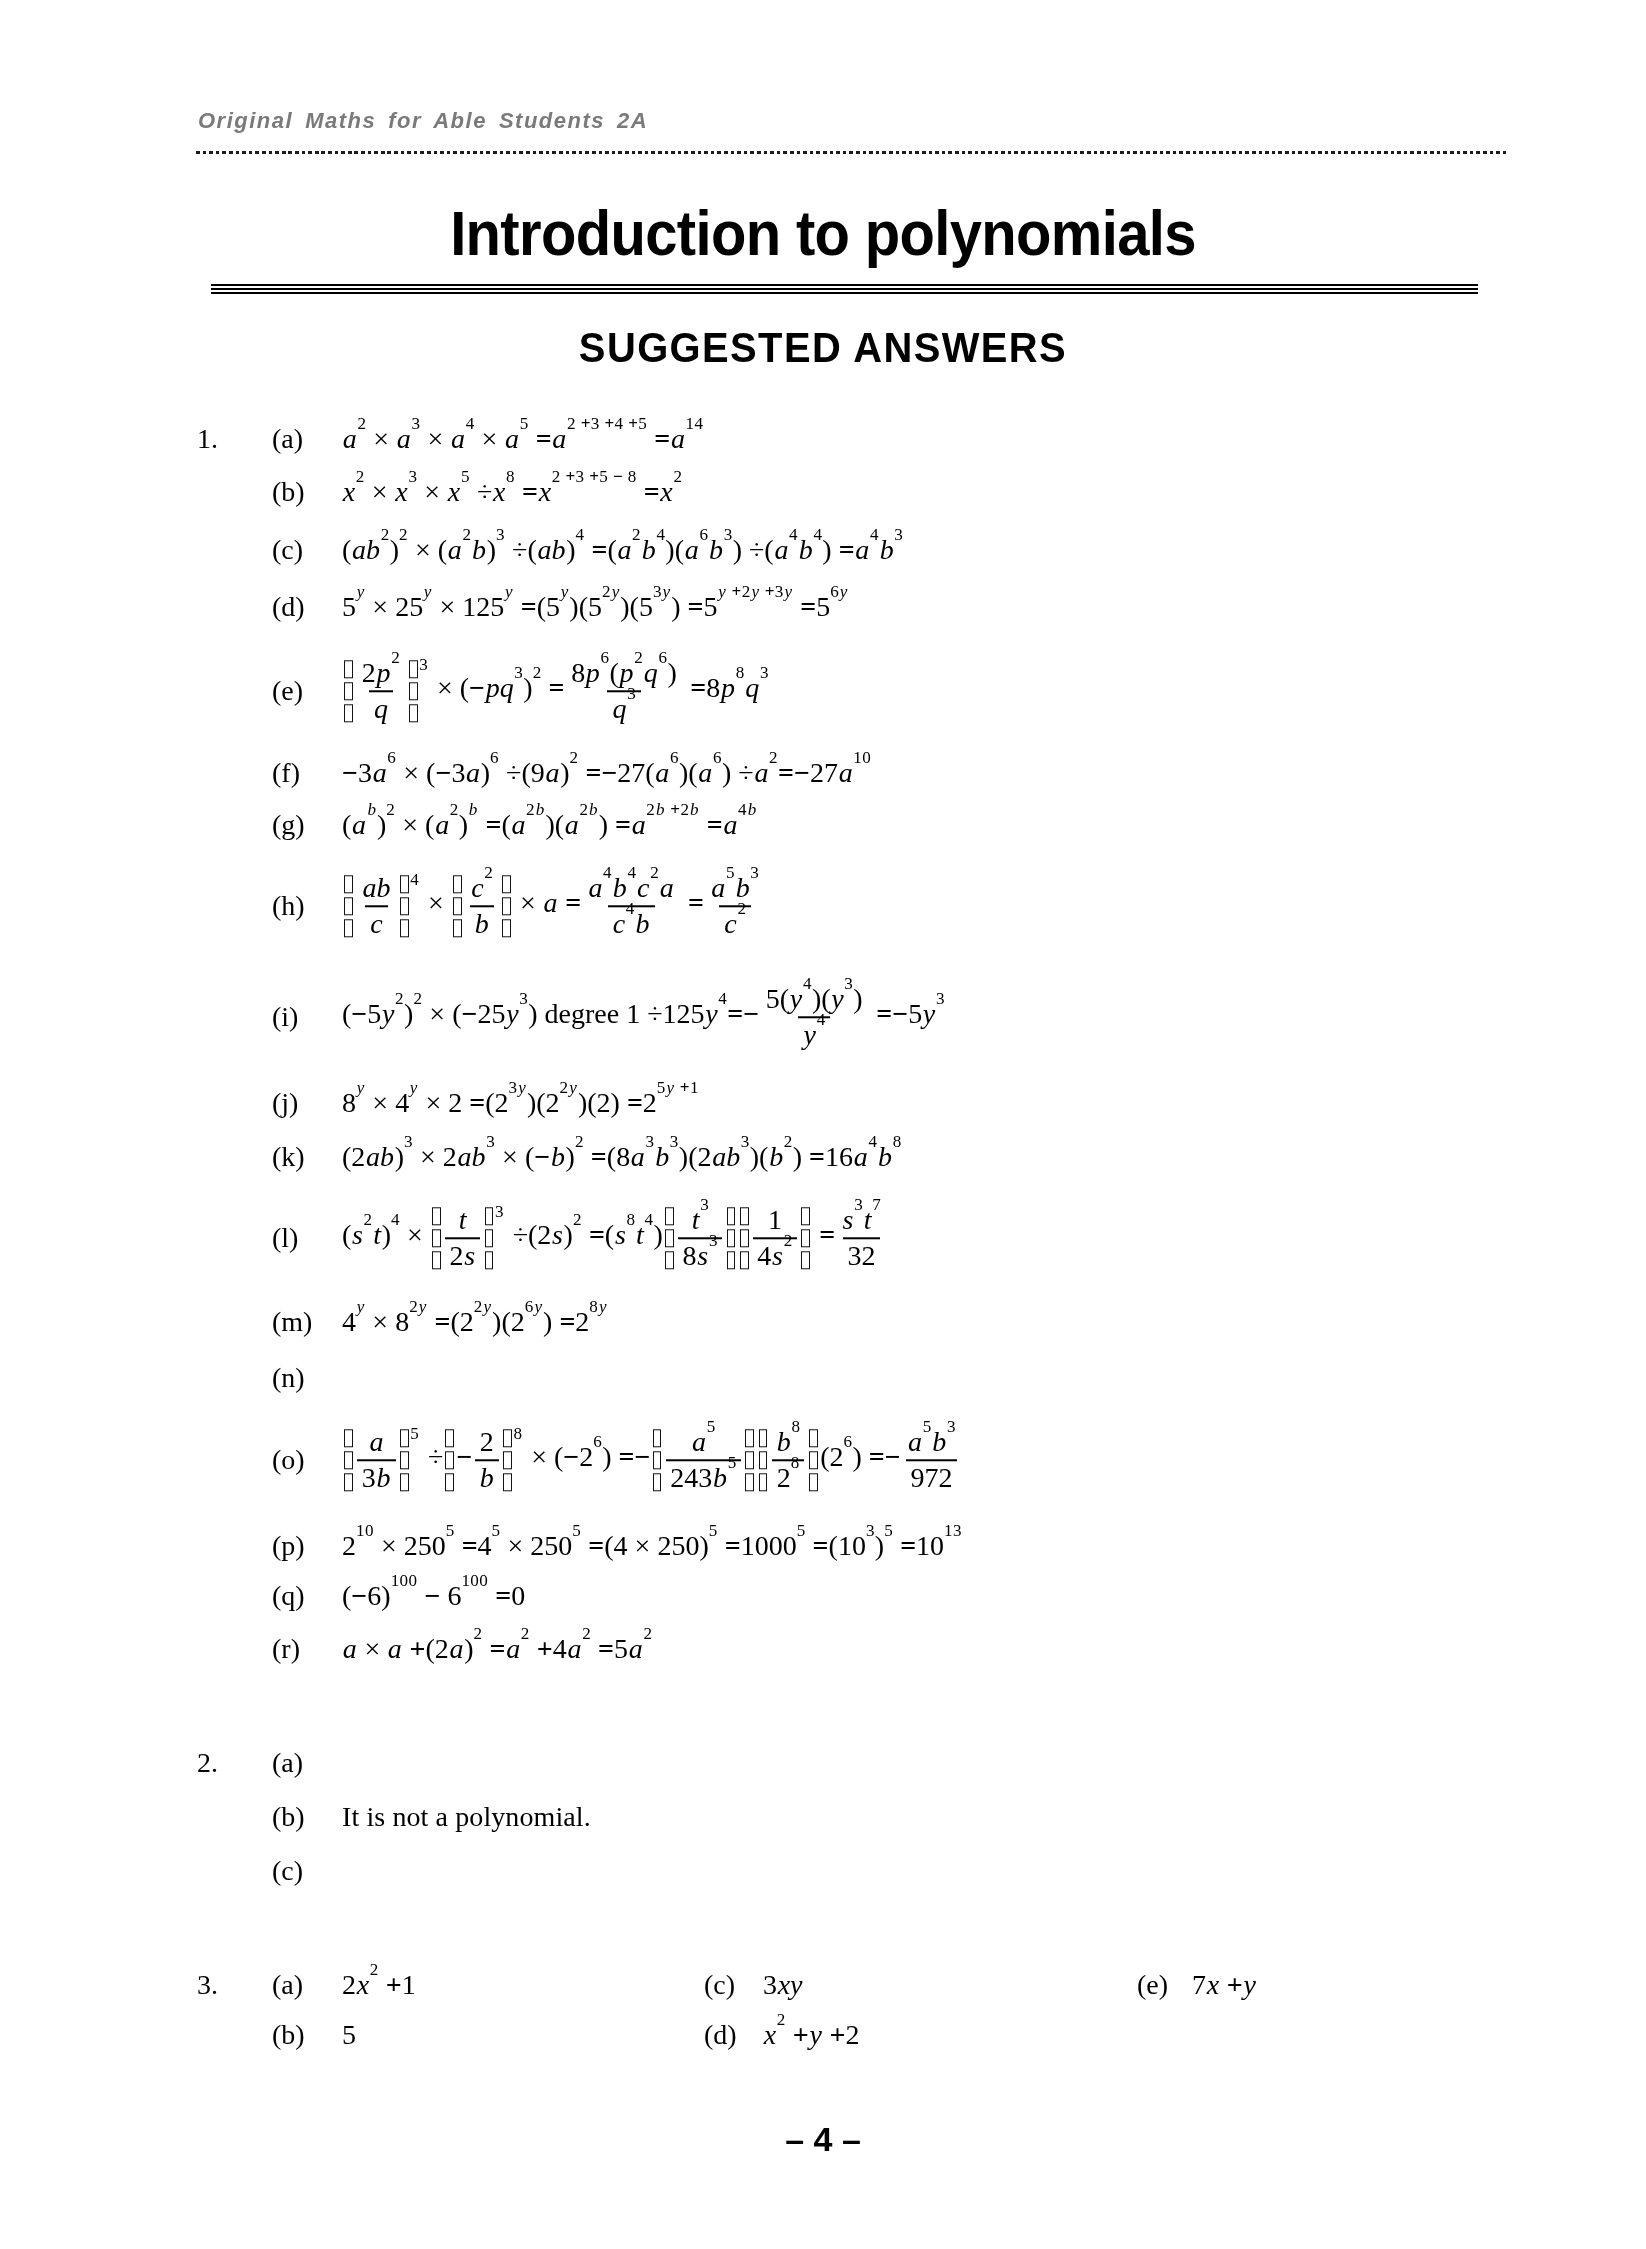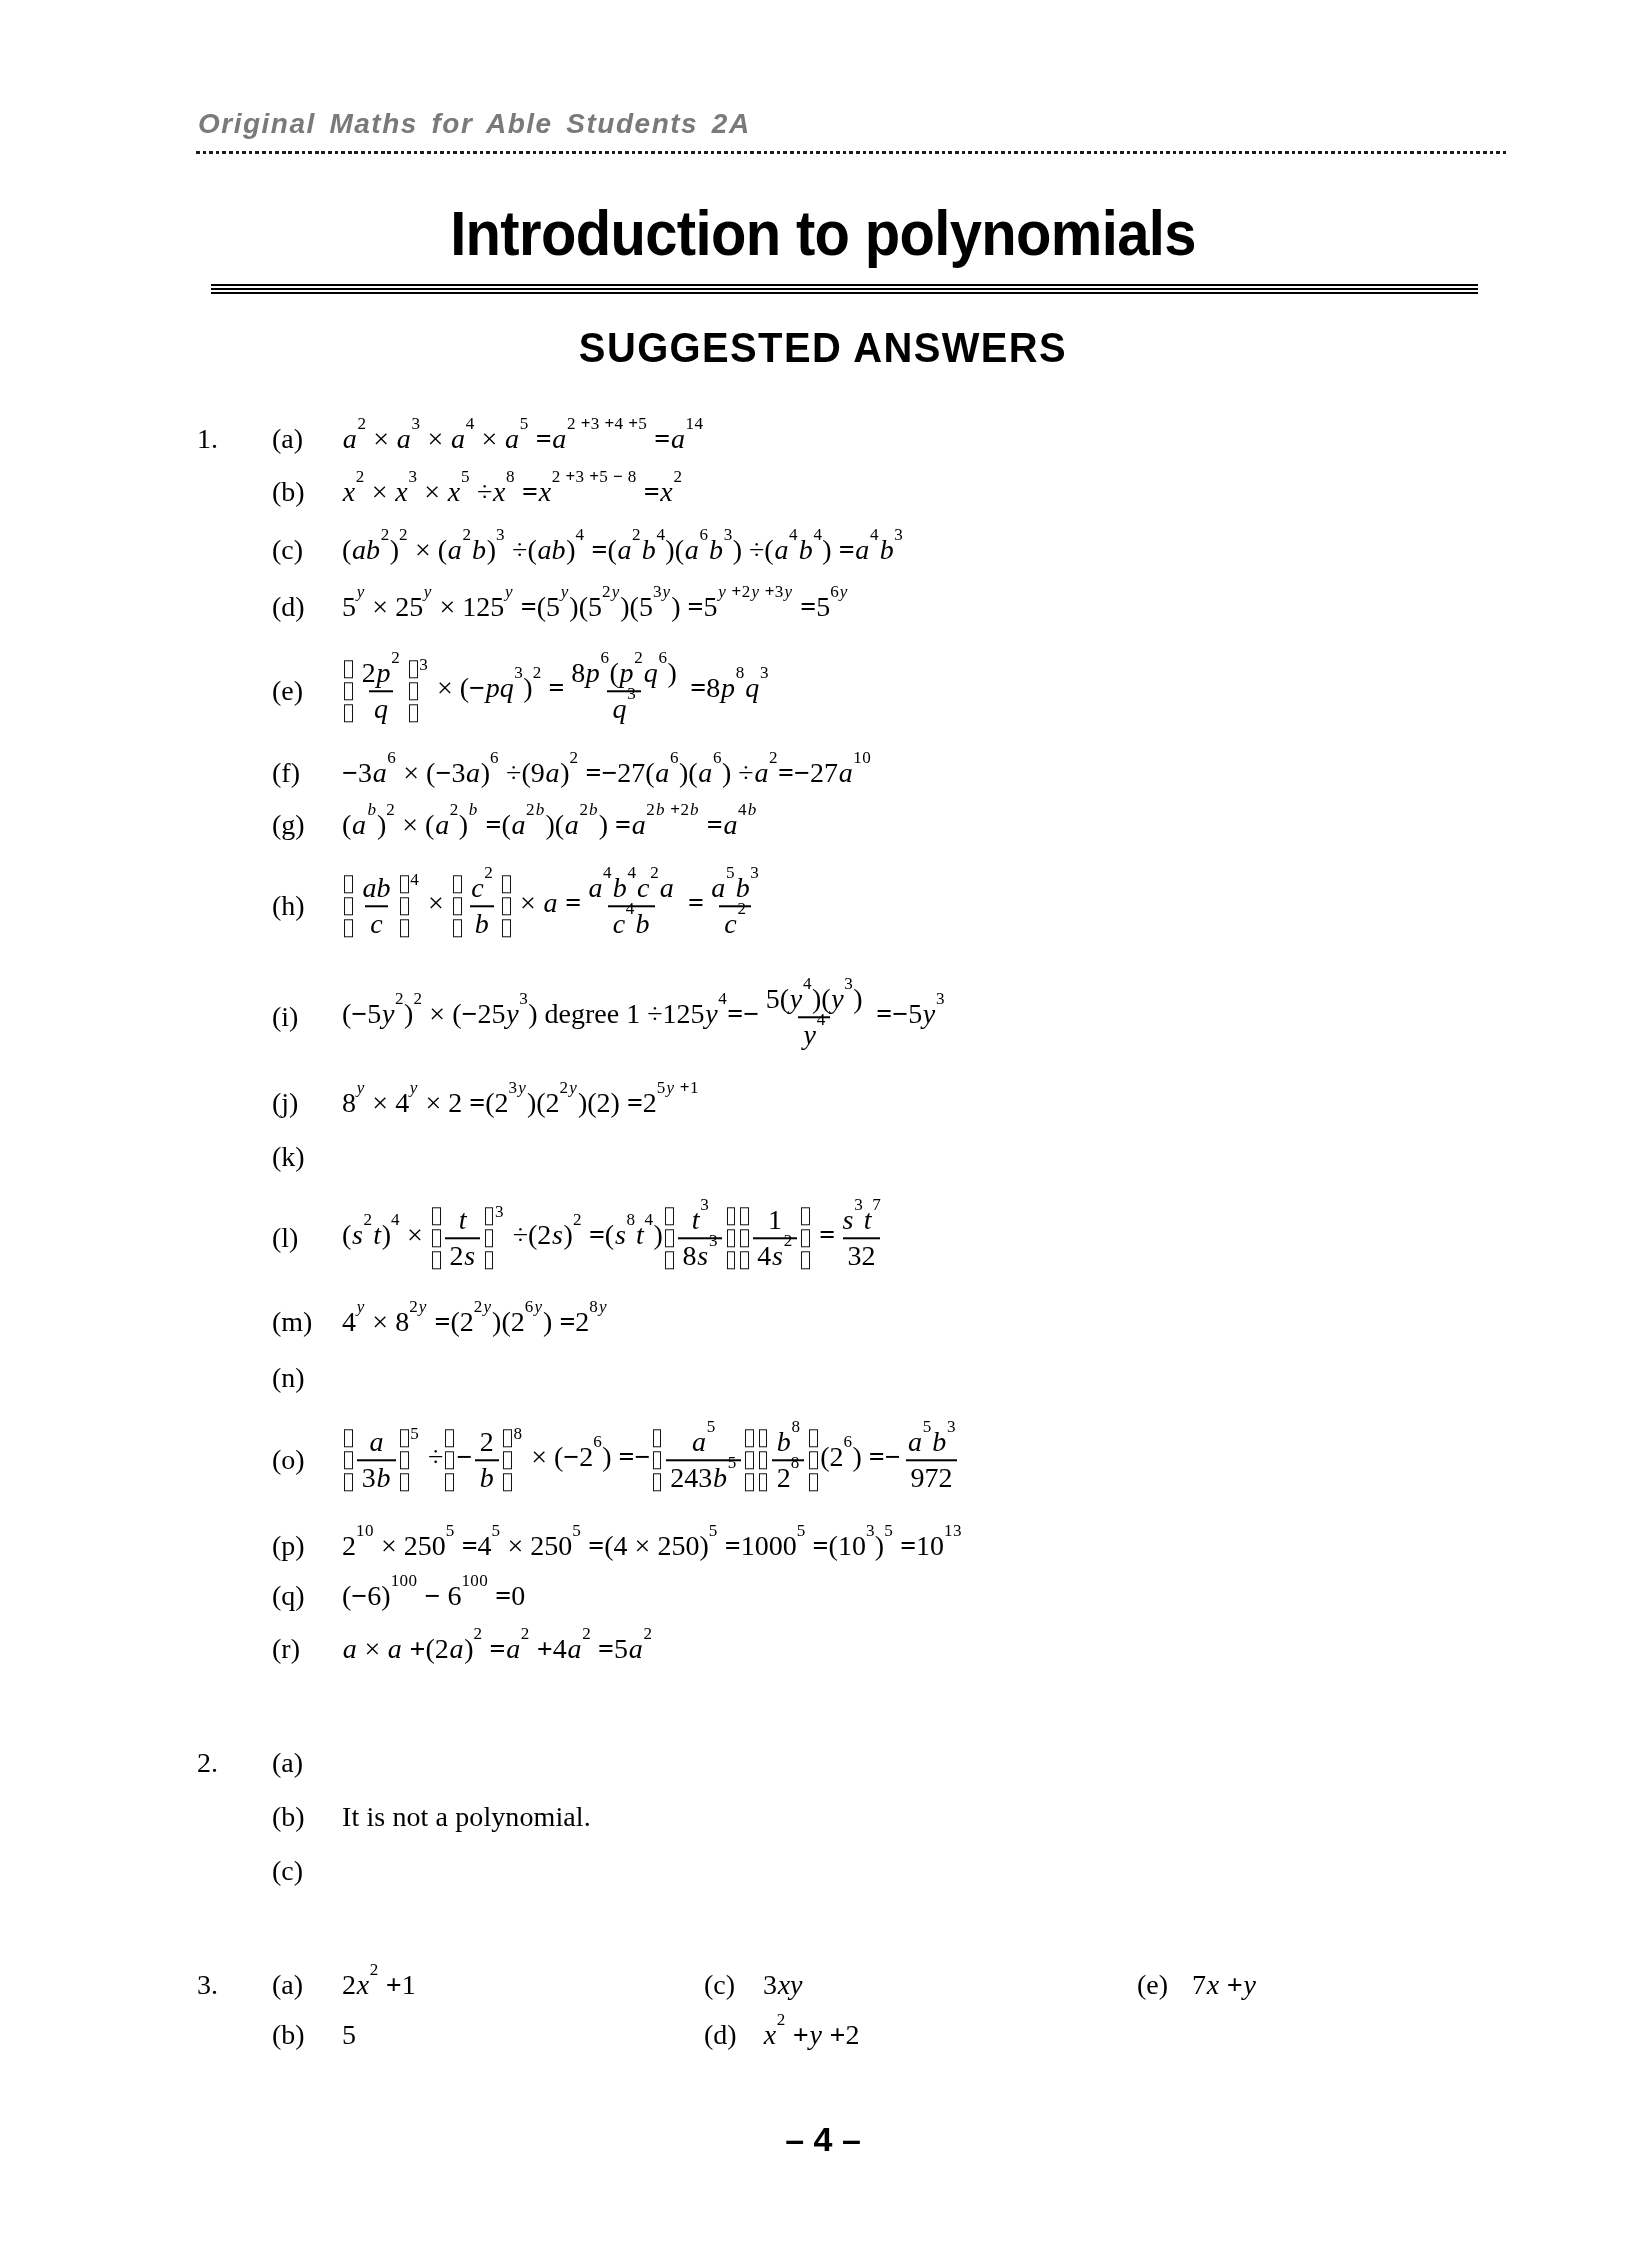--- a/index.html
+++ b/index.html
@@ -4,21 +4,21 @@
 <style>
   html,body{margin:0;padding:0;background:#fff;}
   .page{
     position:relative;width:1646px;height:2250px;background:#ffffff;
     font-family:"Liberation Serif",serif;color:#000;overflow:hidden;
   }
   
   .bookhead{
     position:absolute;left:198px;top:110px;
     font-family:"Liberation Sans",sans-serif;font-style:italic;font-weight:700;
-    font-size:28px;letter-spacing:1.5px;word-spacing:4.4px;color:#7a7a7a;line-height:1;
+    font-size:22px;letter-spacing:1.5px;word-spacing:4.4px;color:#7a7a7a;line-height:1;
   }
   .dotline{
     position:absolute;left:196px;top:151px;width:1310px;height:2.9px;
     background:repeating-linear-gradient(90deg,#1c1c1c 0 3.7px,transparent 3.7px 6.6px);
   }
   
   .title{
     position:absolute;left:0;right:0;top:199px;margin:0;text-align:center;
     font-family:"Liberation Sans",sans-serif;font-weight:900;font-size:63px;
     letter-spacing:-0.7px;transform:scaleX(.92);line-height:1.1;color:#000;
@@ -178,20 +178,21 @@
           </span> <b>=</b><b>−</b>5<i>y</i><sup>3</sup></span>
       </div>
       <div class="mrow" style="top: 1102px;">
         <span class="qnum"></span>
         <span class="albl">(j)</span>
         <span class="math">8<sup><i>y</i></sup> × 4<sup><i>y</i></sup> × 2 <b>=</b>(2<sup>3<i>y</i></sup>)(2<sup>2<i>y</i></sup>)(2) <b>=</b>2<sup>5<i>y</i> <b>+</b>1</sup></span>
       </div>
       <div class="mrow" style="top: 1156px;">
         <span class="qnum"></span>
         <span class="albl">(k)</span>
+        <span class="math">(2<i>ab</i>)<sup>3</sup> × 2<i>ab</i><sup>3</sup> × (<b>−</b><i>b</i>)<sup>2</sup> <b>=</b>(8<i>a</i><sup>3</sup><i>b</i><sup>3</sup>)(2<i>ab</i><sup>3</sup>)(<i>b</i><sup>2</sup>) <b>=</b>16<i>a</i><sup>4</sup><i>b</i><sup>8</sup></span>
       </div>
       <div class="mrow" style="top: 1238px;">
         <span class="qnum"></span>
         <span class="albl">(l)</span>
         <span class="math">(<i>s</i><sup>2</sup><i>t</i>)<sup>4</sup> × <span class="bwrap">
             <span class="brk">
               <span class="bb"></span>
               <span class="bb"></span>
               <span class="bb"></span>
             </span>

